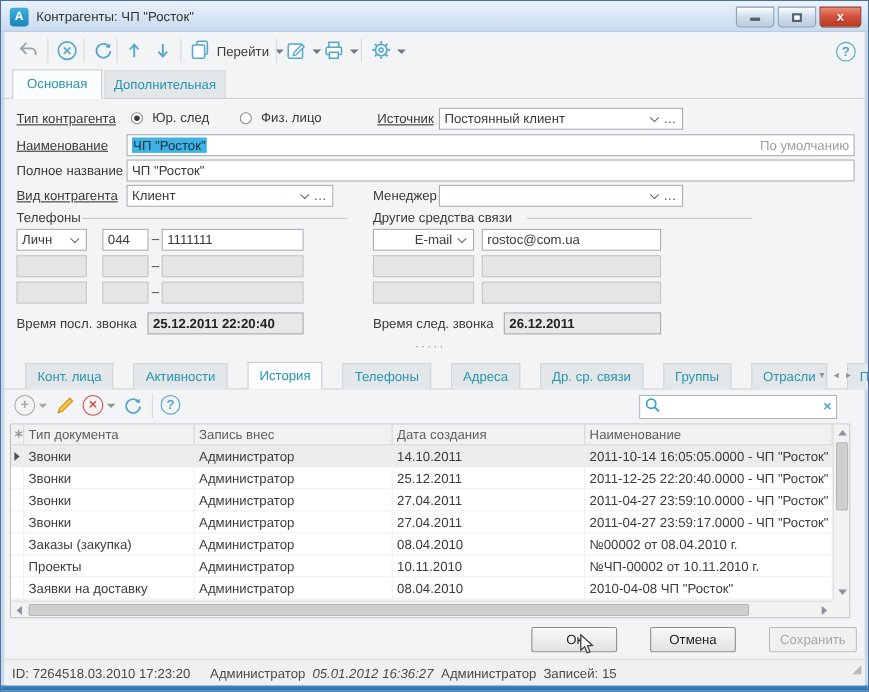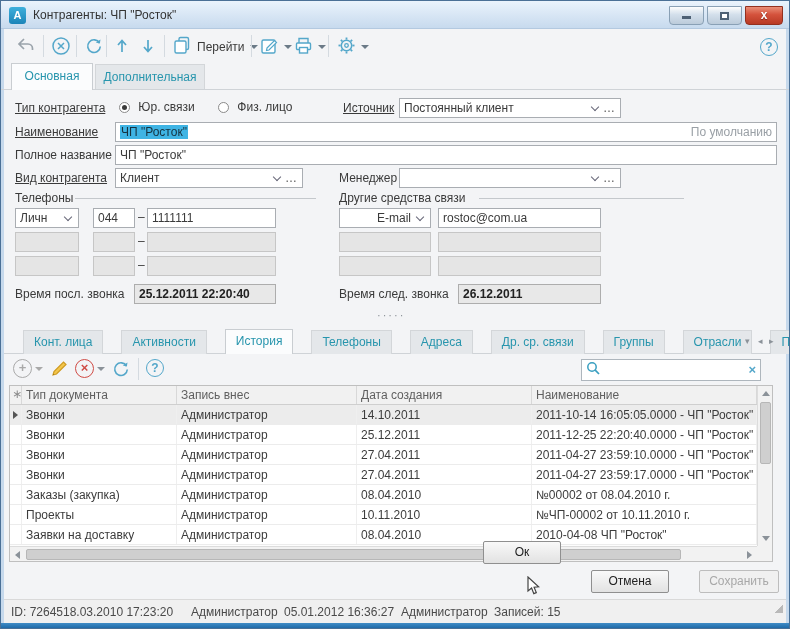--- a/index.html
+++ b/index.html
@@ -190,21 +190,21 @@
   </div>
   <div class="abs helpcirc" style="left:759px;top:37px;"><span>?</span></div>
 
   <div class="abs tabline" style="top:88px;"></div>
   <div class="abs tab active" style="left:10px;top:62px;width:82px;z-index:2;"><span>Основная</span></div>
   <div class="abs tab inactive" style="left:94px;top:63px;width:110px;"><span>Дополнительная</span></div>
 
   <div class="abs lnk" style="left:14px;top:100px;">Тип контрагента</div>
   <div class="abs" style="left:118px;top:99px;">
     <span class="radio checked"></span>
-    <span class="lbl" style="margin-left:5px;">Юр. связи</span>
+    <span class="lbl" style="margin-left:5px;">Юр. след</span>
   </div>
   <div class="abs" style="left:217px;top:99px;">
     <span class="radio"></span>
     <span class="lbl" style="margin-left:5px;">Физ. лицо</span>
   </div>
   <div class="abs lnk" style="left:342px;top:100px;">Источник</div>
   <div class="abs combo" style="left:398px;top:97px;width:222px;">
     <span class="val">Постоянный клиент</span>
     <span class="chev"></span>
     <span class="dots">…</span>
@@ -398,33 +398,33 @@
           <span class="tri-l"></span>
         </div>
       <div class="thumbh" style="left:16px;width:655px;"></div>
       <div class="sbtn" style="right:0;">
           <span class="tri-r"></span>
         </div>
     </div>
     <div class="corner"></div>
   </div>
 
-  <div class="abs btn" style="left:482px;top:540px;width:78px;text-align:center;"><span>Ок</span></div>
+  <div class="abs btn" style="left:482px;top:569px;width:78px;text-align:center;"><span>Ок</span></div>
   <div class="abs btn" style="left:590px;top:569px;width:78px;"><span>Отмена</span></div>
   <div class="abs btn disabled" style="left:698px;top:569px;width:80px;"><span>Сохранить</span></div>
 
   <div class="abs cursor" style="left:523px;top:575px;">
     <svg width="18" height="20" viewBox="0 0 18 20">
         <path d="M4 1 L4 15 L7.6 12 L9.8 17.6 L12.3 16.6 L10.1 11.2 L14.6 10.8 Z" fill="#fff" stroke="#444" stroke-width="1.2"></path>
       </svg>
   </div>
 
   <div class="abs statusbar">
     <span style="left:7px;">ID: 72645</span>
     <span style="left:59px;">18.03.2010 17:23:20</span>
     <span style="left:187px;">Администратор</span>
-    <span style="left:280px;">05.01.2012 16:36:27</span>
+    <span style="left:280px;font-style:italic;">05.01.2012 16:36:27</span>
     <span style="left:397px;">Администратор</span>
     <span style="left:490px;">Записей: 15</span>
     <span class="grip"></span>
   </div>
 
 </div>
 
 </body></html>

